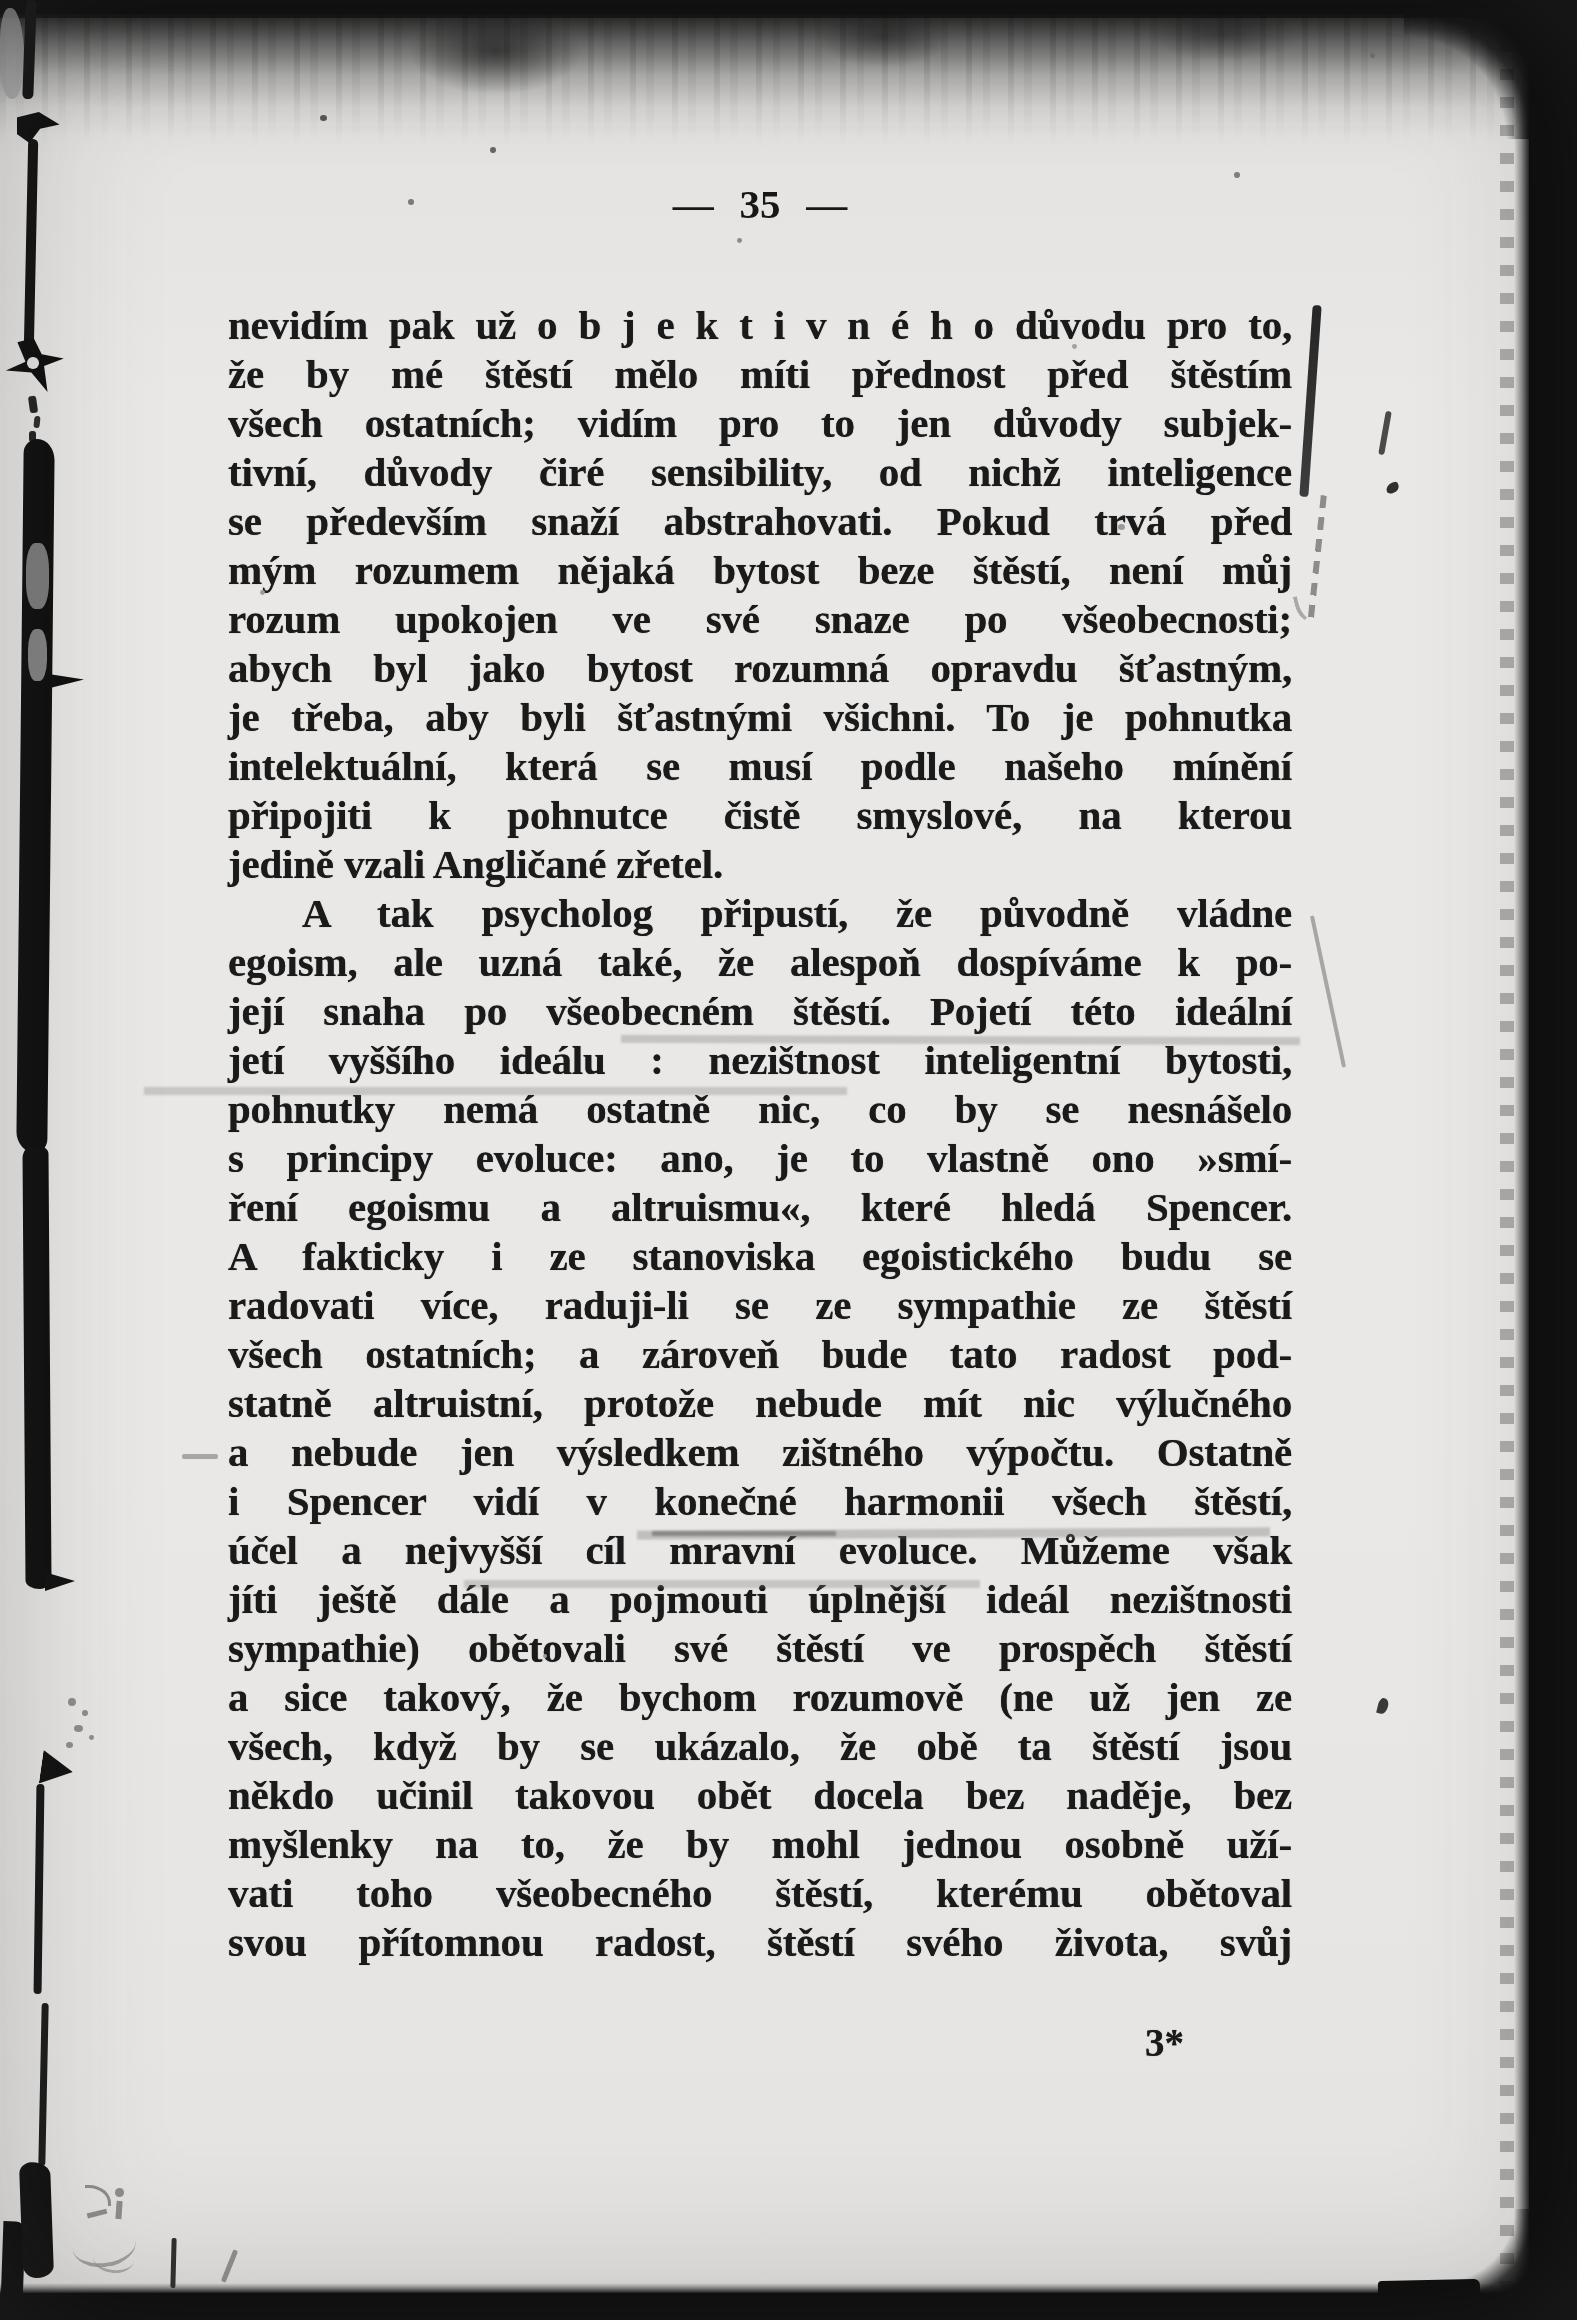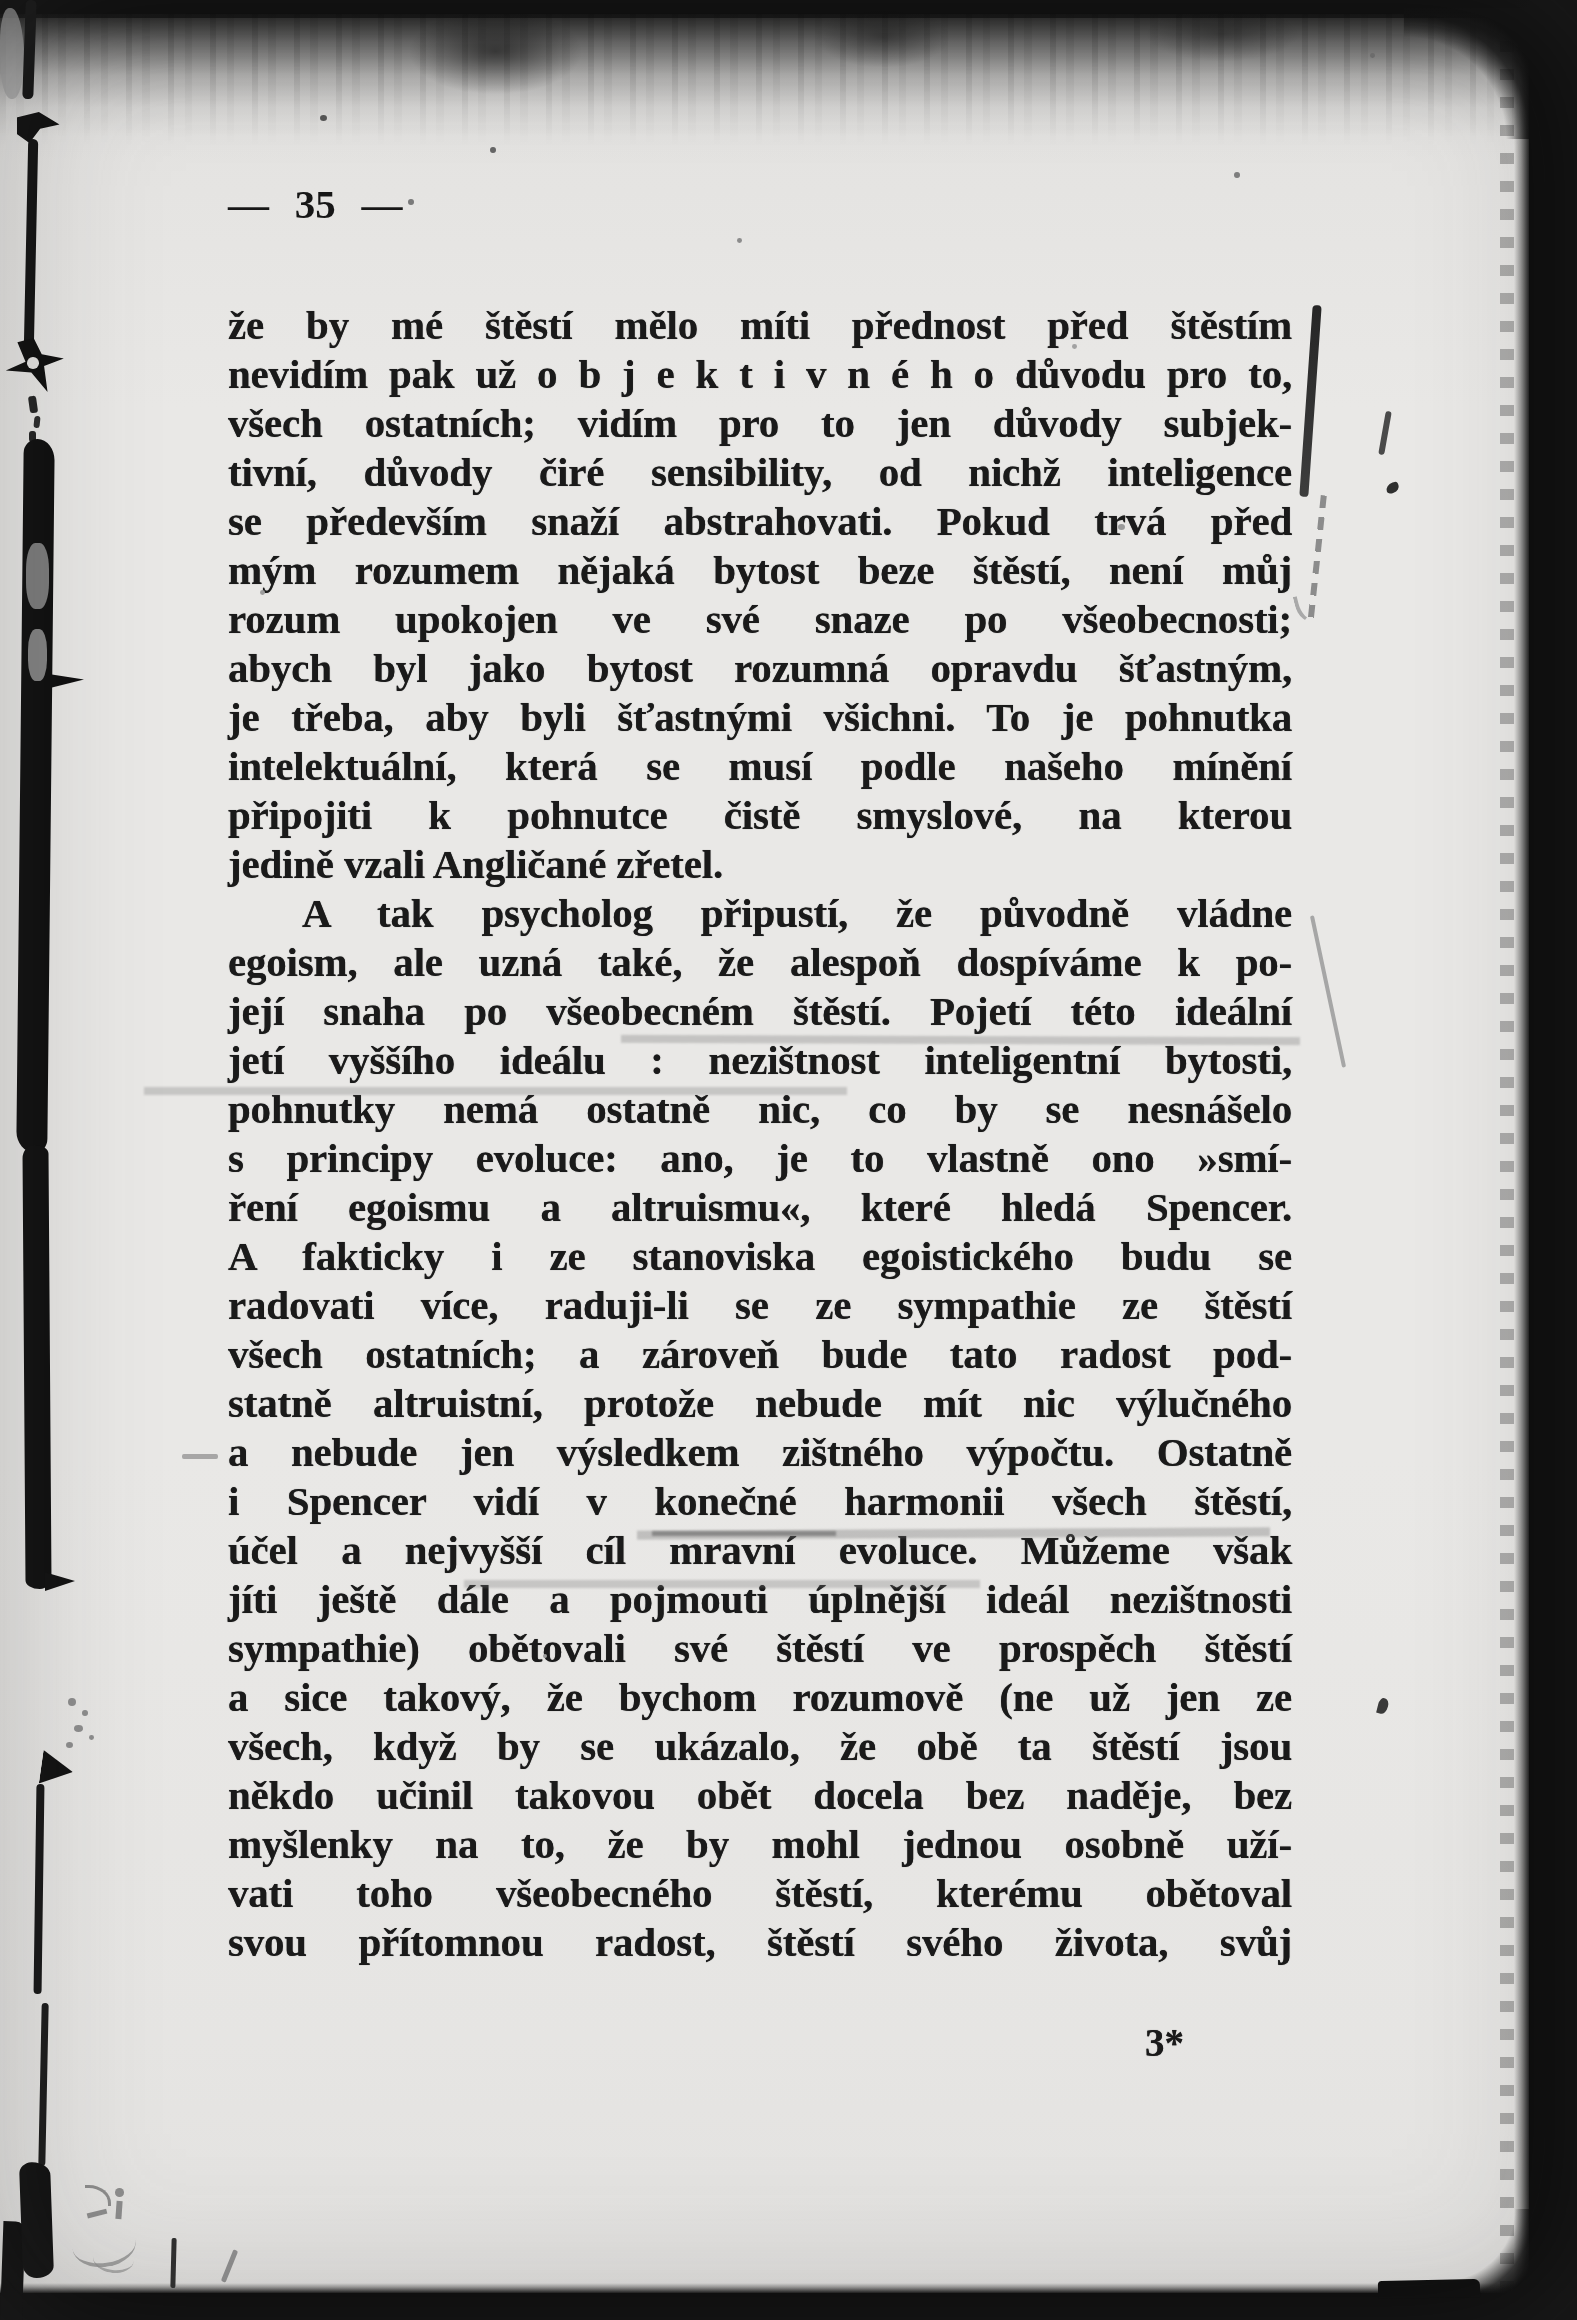--- a/index.html
+++ b/index.html
@@ -96,21 +96,21 @@
   .smC{left:637px;top:1529px;width:633px;height:8.7px;background:rgba(112,112,112,.34);transform:rotate(-.3deg);}
   .smC2{left:652px;top:1531px;width:184px;height:4.9px;background:rgba(70,70,70,.45);}
   .smD{left:464px;top:1580px;width:516px;height:7.8px;background:rgba(118,118,118,.30);}
   .dash-statne{left:182px;top:1454px;width:36px;height:4.9px;background:#8a8a8a;opacity:.7;border-radius:1.9px;}
 
   .speck{position:absolute;border-radius:50%;}
 
   
   .page-number{
     position:absolute;left:228px;top:183px;width:1064px;
-    font-weight:700;font-size:41px;line-height:43px;
+    text-align:center;font-weight:700;font-size:41px;line-height:43px;
     color:#171717;word-spacing:15.5px;
   }
   .text-block{
     position:absolute;left:228px;top:301px;width:1064px;
     font-weight:700;font-size:41px;line-height:49px;
     color:#1a1a1a;letter-spacing:-0.2px;
     text-shadow:0 0 0.7px rgba(26,26,26,.85);
   }
   .line{text-align:justify;text-align-last:justify;white-space:nowrap;}
   .line.short{text-align-last:left;}
@@ -121,22 +121,22 @@
     text-shadow:0 0 0.7px rgba(26,26,26,.85);
   }
 </style>
 </head>
 <body>
 
 <div class="scan">
 
   <div class="page-number">— 35 —</div>
   <div class="text-block">
+      <div class="line">nevidím pak už o b j e k t i v n é h o důvodu pro to,</div>
       <div class="line">že by mé štěstí mělo míti přednost před štěstím</div>
-      <div class="line">nevidím pak už o b j e k t i v n é h o důvodu pro to,</div>
       <div class="line">všech ostatních; vidím pro to jen důvody subjek-</div>
       <div class="line">tivní, důvody čiré sensibility, od nichž inteligence</div>
       <div class="line">se především snaží abstrahovati. Pokud trvá před</div>
       <div class="line">mým rozumem nějaká bytost beze štěstí, není můj</div>
       <div class="line">rozum upokojen ve své snaze po všeobecnosti;</div>
       <div class="line">abych byl jako bytost rozumná opravdu šťastným,</div>
       <div class="line">je třeba, aby byli šťastnými všichni. To je pohnutka</div>
       <div class="line">intelektuální, která se musí podle našeho mínění</div>
       <div class="line">připojiti k pohnutce čistě smyslové, na kterou</div>
       <div class="line short">jedině vzali Angličané zřetel.</div>

